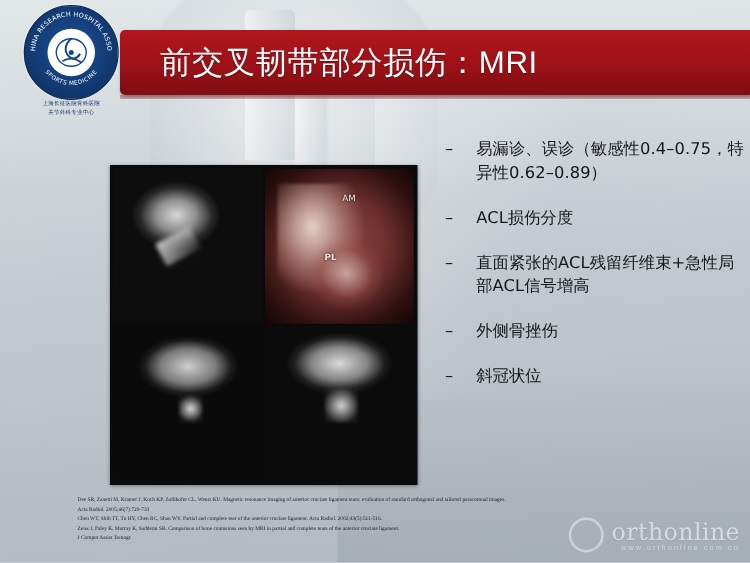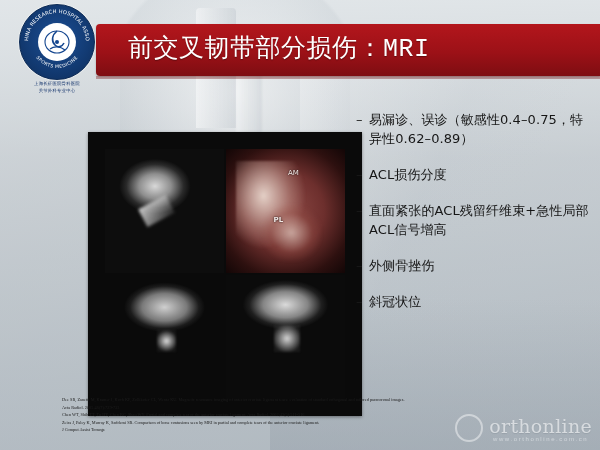--- a/index.html
+++ b/index.html
@@ -121,37 +121,37 @@
     left: 0; bottom: -3px; right: 0;
     height: 3px;
     background: rgba(120,14,18,0.35);
   }
   .slide-title {
     position: absolute;
     left: 128px; top: 33px;
     color: #ffffff;
     font-size: 25px;
     line-height: 34px;
-    font-family: Liberation Mono, monospace;
+    font-family: Liberation Sans, sans-serif;
     letter-spacing: 0.5px;
     white-space: nowrap;
     text-shadow: 0 1px 1px rgba(0,0,0,0.35);
   }
 
   
   .image-grid {
     position: absolute;
     left: 88px; top: 132px;
     width: 240px; height: 250px;
     display: grid;
     grid-template-columns: 1fr 1fr;
     grid-template-rows: 1fr 1fr;
     gap: 2px;
     background: #0a0a0a;
-    padding: 17px;
+    padding: 3px;
     box-shadow: 0 1px 3px rgba(0,0,0,0.4);
   }
   .img-cell {
     position: relative;
     overflow: hidden;
     background: #000;
   }
   
   .mri-a {
     background:
@@ -249,40 +249,41 @@
     line-height: 19px;
     font-family: "DejaVu Sans", sans-serif;
   }
   .bullet-text {
     flex: 1 1 auto;
     color: #161616;
     font-size: 13px;
     line-height: 19px;
     font-family: "DejaVu Sans", "Liberation Sans", sans-serif;
     letter-spacing: 0.1px;
+    margin-left: 12px;
   }
 
   
   .references {
     position: absolute;
     left: 62px; bottom: 16px;
     width: 500px;
     color: #1d1d1d;
     font-size: 4.3px;
     line-height: 7.6px;
     font-family: "Liberation Serif", serif;
   }
   .references div { white-space: nowrap; }
 
   
   .watermark {
     position: absolute;
     right: 8px;
     bottom: 8px;
-    text-align: center;
+    text-align: right;
     opacity: 0.55;
   }
   .wm-main {
     font-size: 19px;
     line-height: 20px;
     color: #ffffff;
     font-family: "DejaVu Serif", serif;
     letter-spacing: 0.3px;
     text-shadow: 0 1px 1px rgba(120,130,140,0.6);
   }

